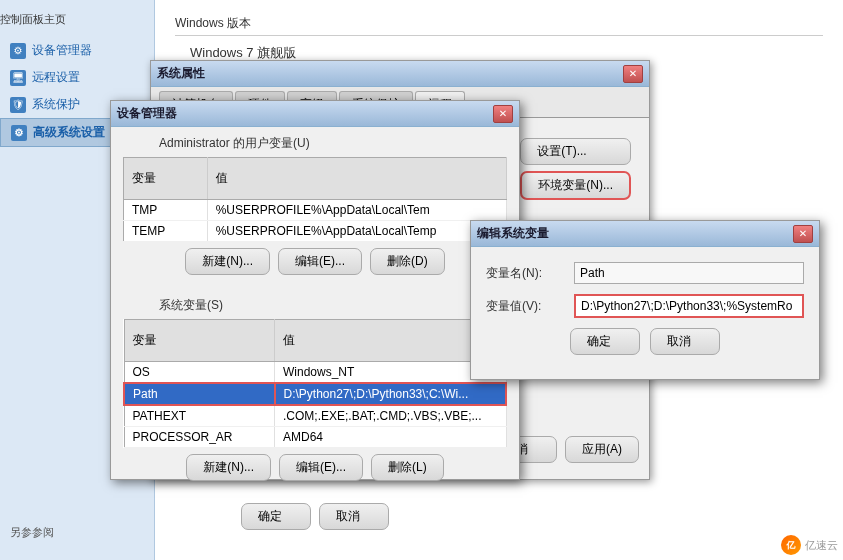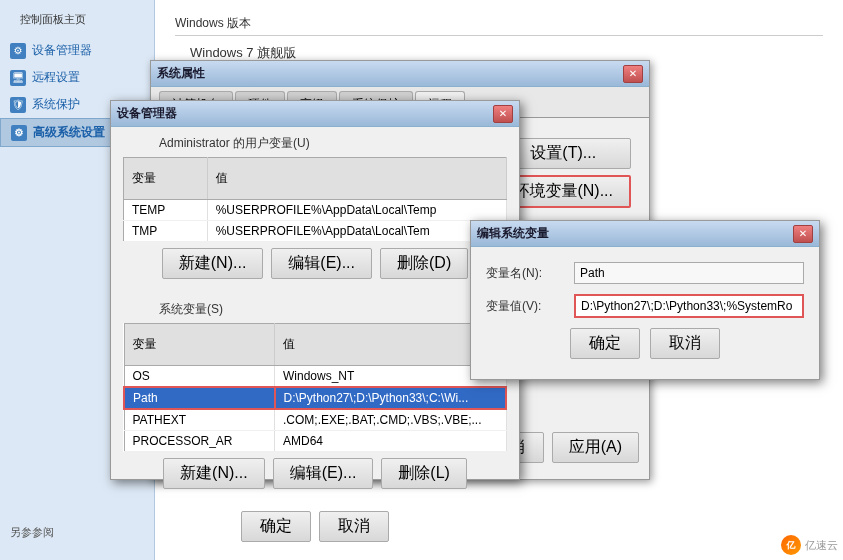--- a/index.html
+++ b/index.html
@@ -30,21 +30,21 @@
 
     
     .sidebar {
       width: 155px;
       background: #dce8f5;
       padding: 8px 0;
       border-right: 1px solid #b0c8e0;
     }
 
     .sidebar-header {
-      padding: 4px 20px;
+      padding: 4px 0;
       font-size: 11px;
       color: #333;
       margin-bottom: 6px;
     }
 
     .sidebar-item {
       display: flex;
       align-items: center;
       padding: 5px 10px;
       gap: 6px;
@@ -164,25 +164,24 @@
     .dialog-tab.active {
       background: #f0f0f0;
       border-bottom: 1px solid #f0f0f0;
       margin-bottom: -1px;
     }
 
     .win-btn {
       padding: 4px 16px;
       background: linear-gradient(to bottom, #f0f0f0, #d8d8d8);
       border: 1px solid #aaa;
-      border-radius: 2px;
-      font-size: 16px;
+      border-radius: 7px;
+      font-size: 12px;
       cursor: pointer;
       min-width: 70px;
-      text-align: center;
     }
 
     
     .env-dialog {
       top: 100px;
       left: 110px;
       width: 410px;
       height: 380px;
       background: #f0f0f0;
       border: 1px solid #999;
@@ -399,26 +398,26 @@
     <div class="env-section-title">Administrator 的用户变量(U)</div>
     <table class="env-table">
       <thead>
         <tr>
           <th>变量</th>
           <th>值</th>
         </tr>
       </thead>
       <tbody>
         <tr>
+          <td>TMP</td>
+          <td>%USERPROFILE%\AppData\Local\Tem</td>
+        </tr>
+        <tr>
           <td>TEMP</td>
           <td>%USERPROFILE%\AppData\Local\Temp</td>
-        </tr>
-        <tr>
-          <td>TMP</td>
-          <td>%USERPROFILE%\AppData\Local\Tem</td>
         </tr>
       </tbody>
     </table>
     <div class="env-buttons">
       <div class="win-btn">新建(N)...</div>
       <div class="win-btn">编辑(E)...</div>
       <div class="win-btn">删除(D)</div>
     </div>
   </div>
 

